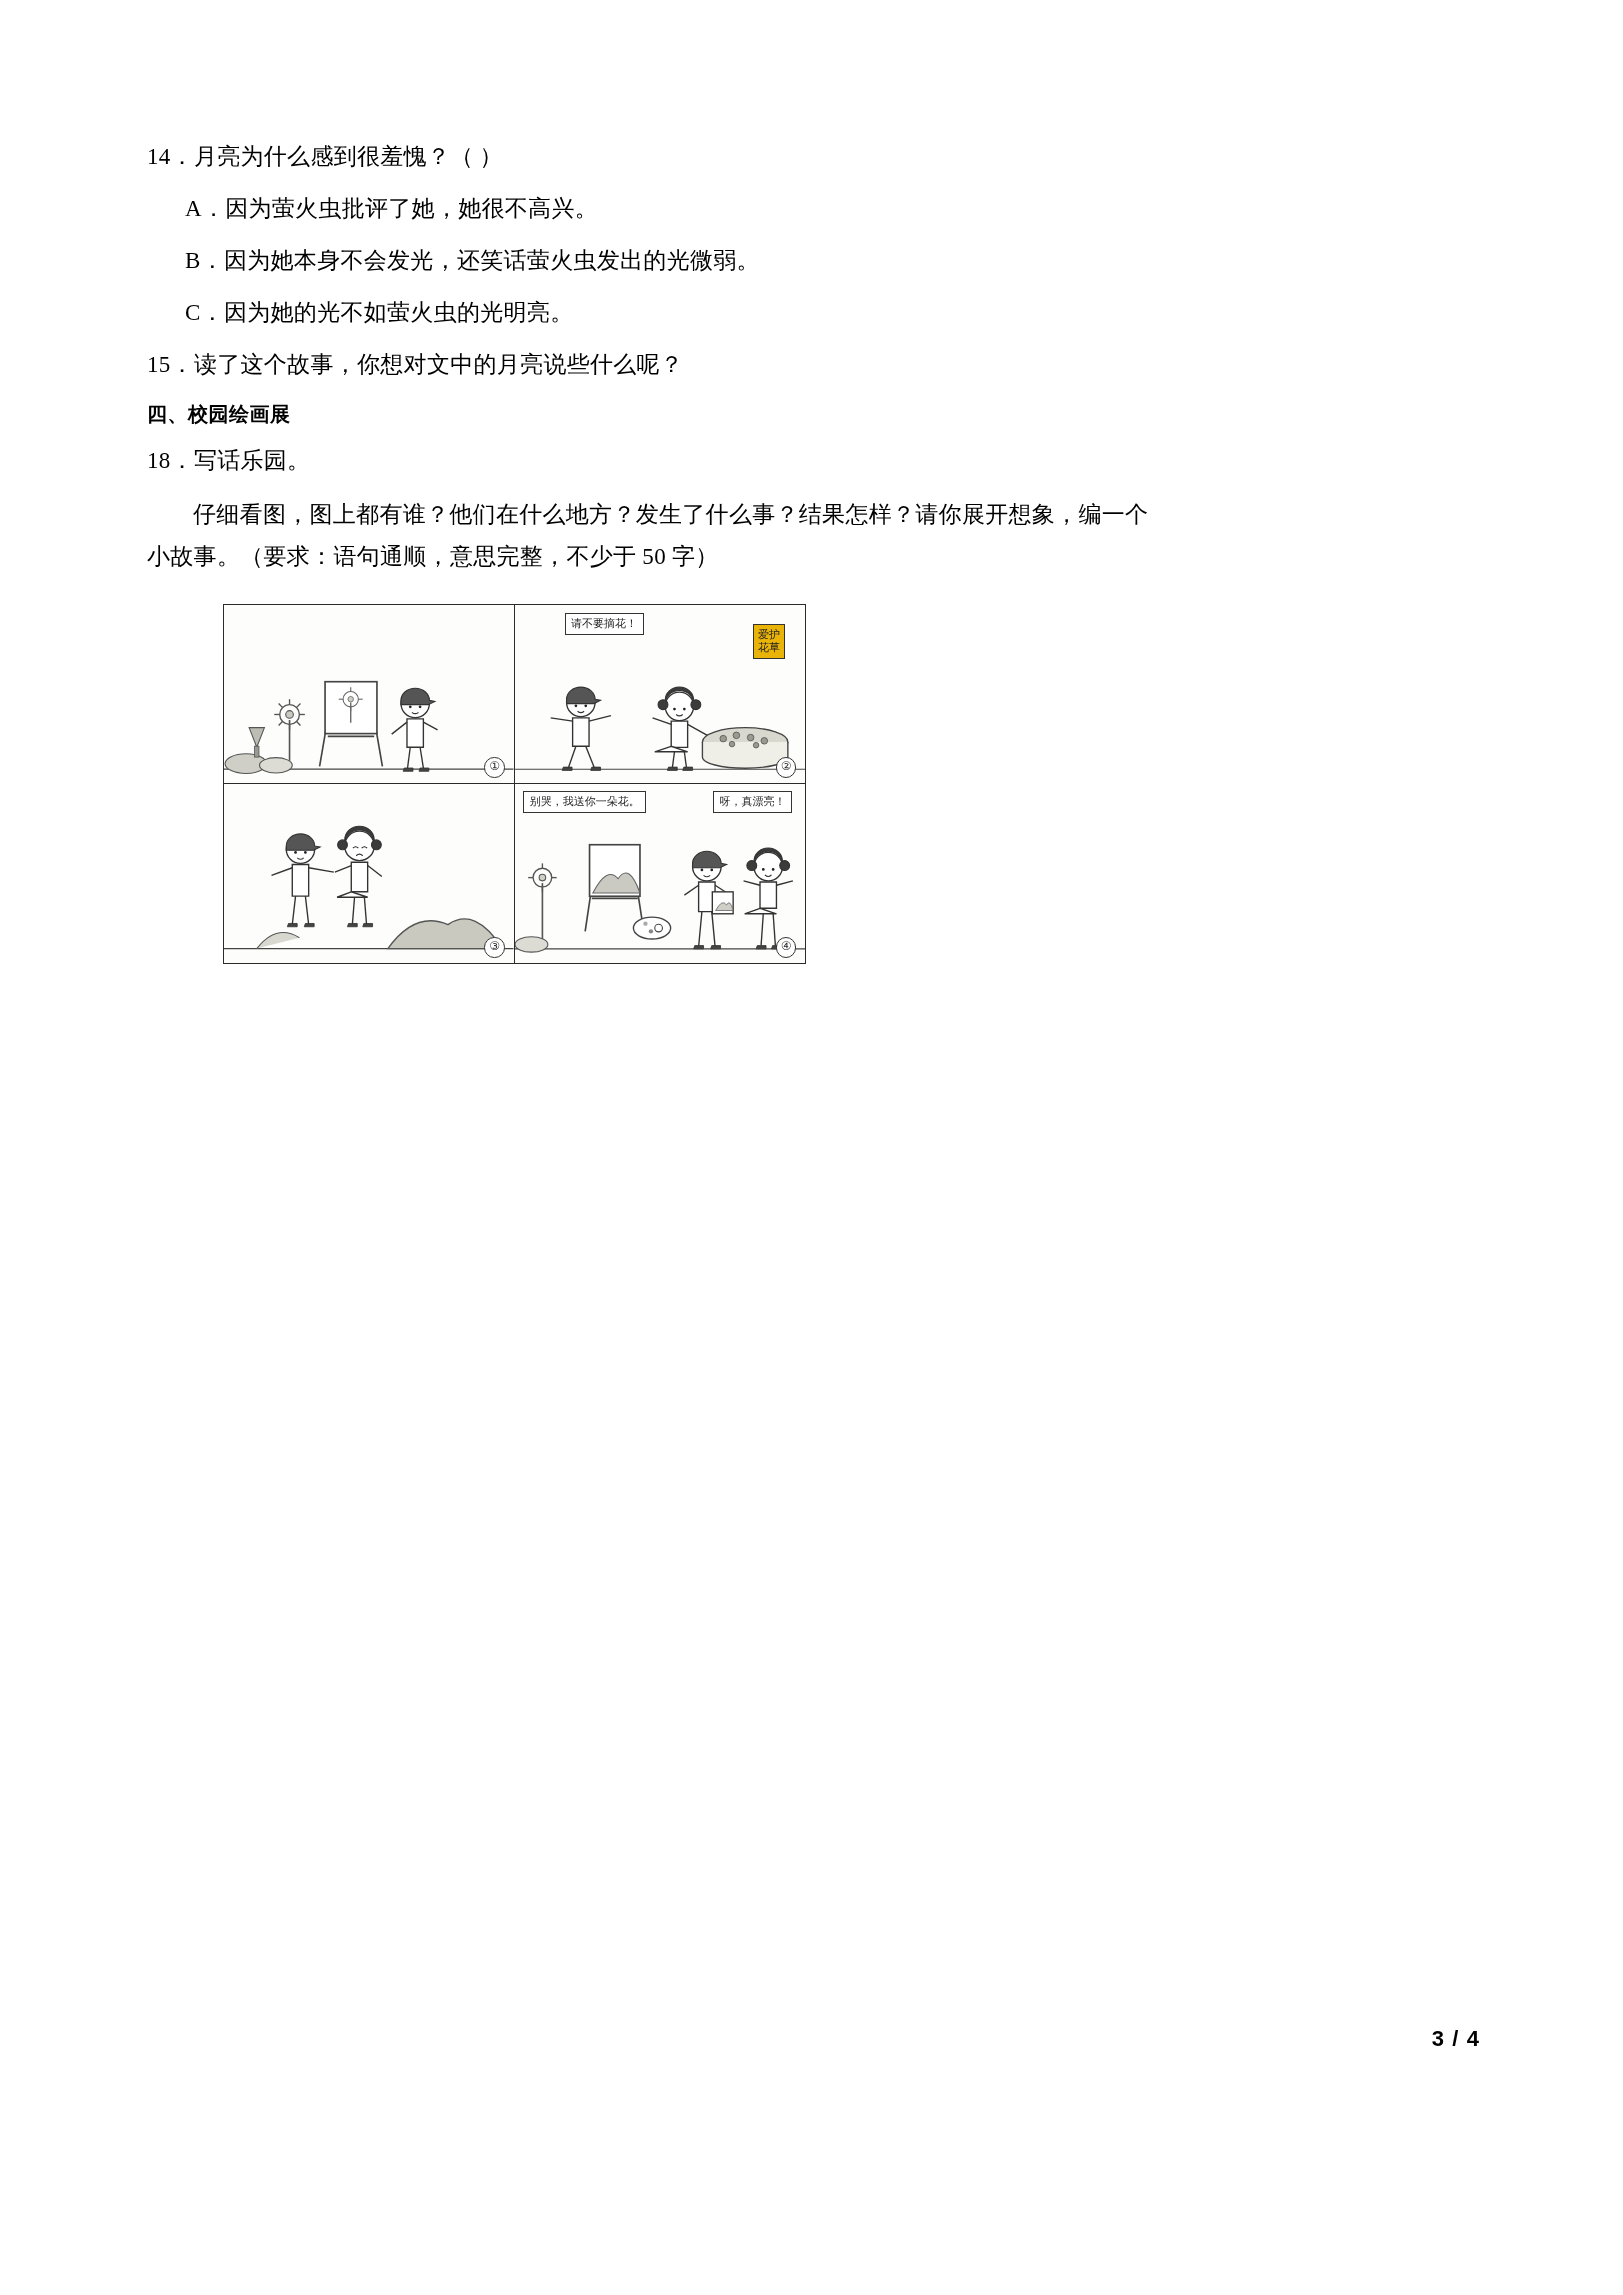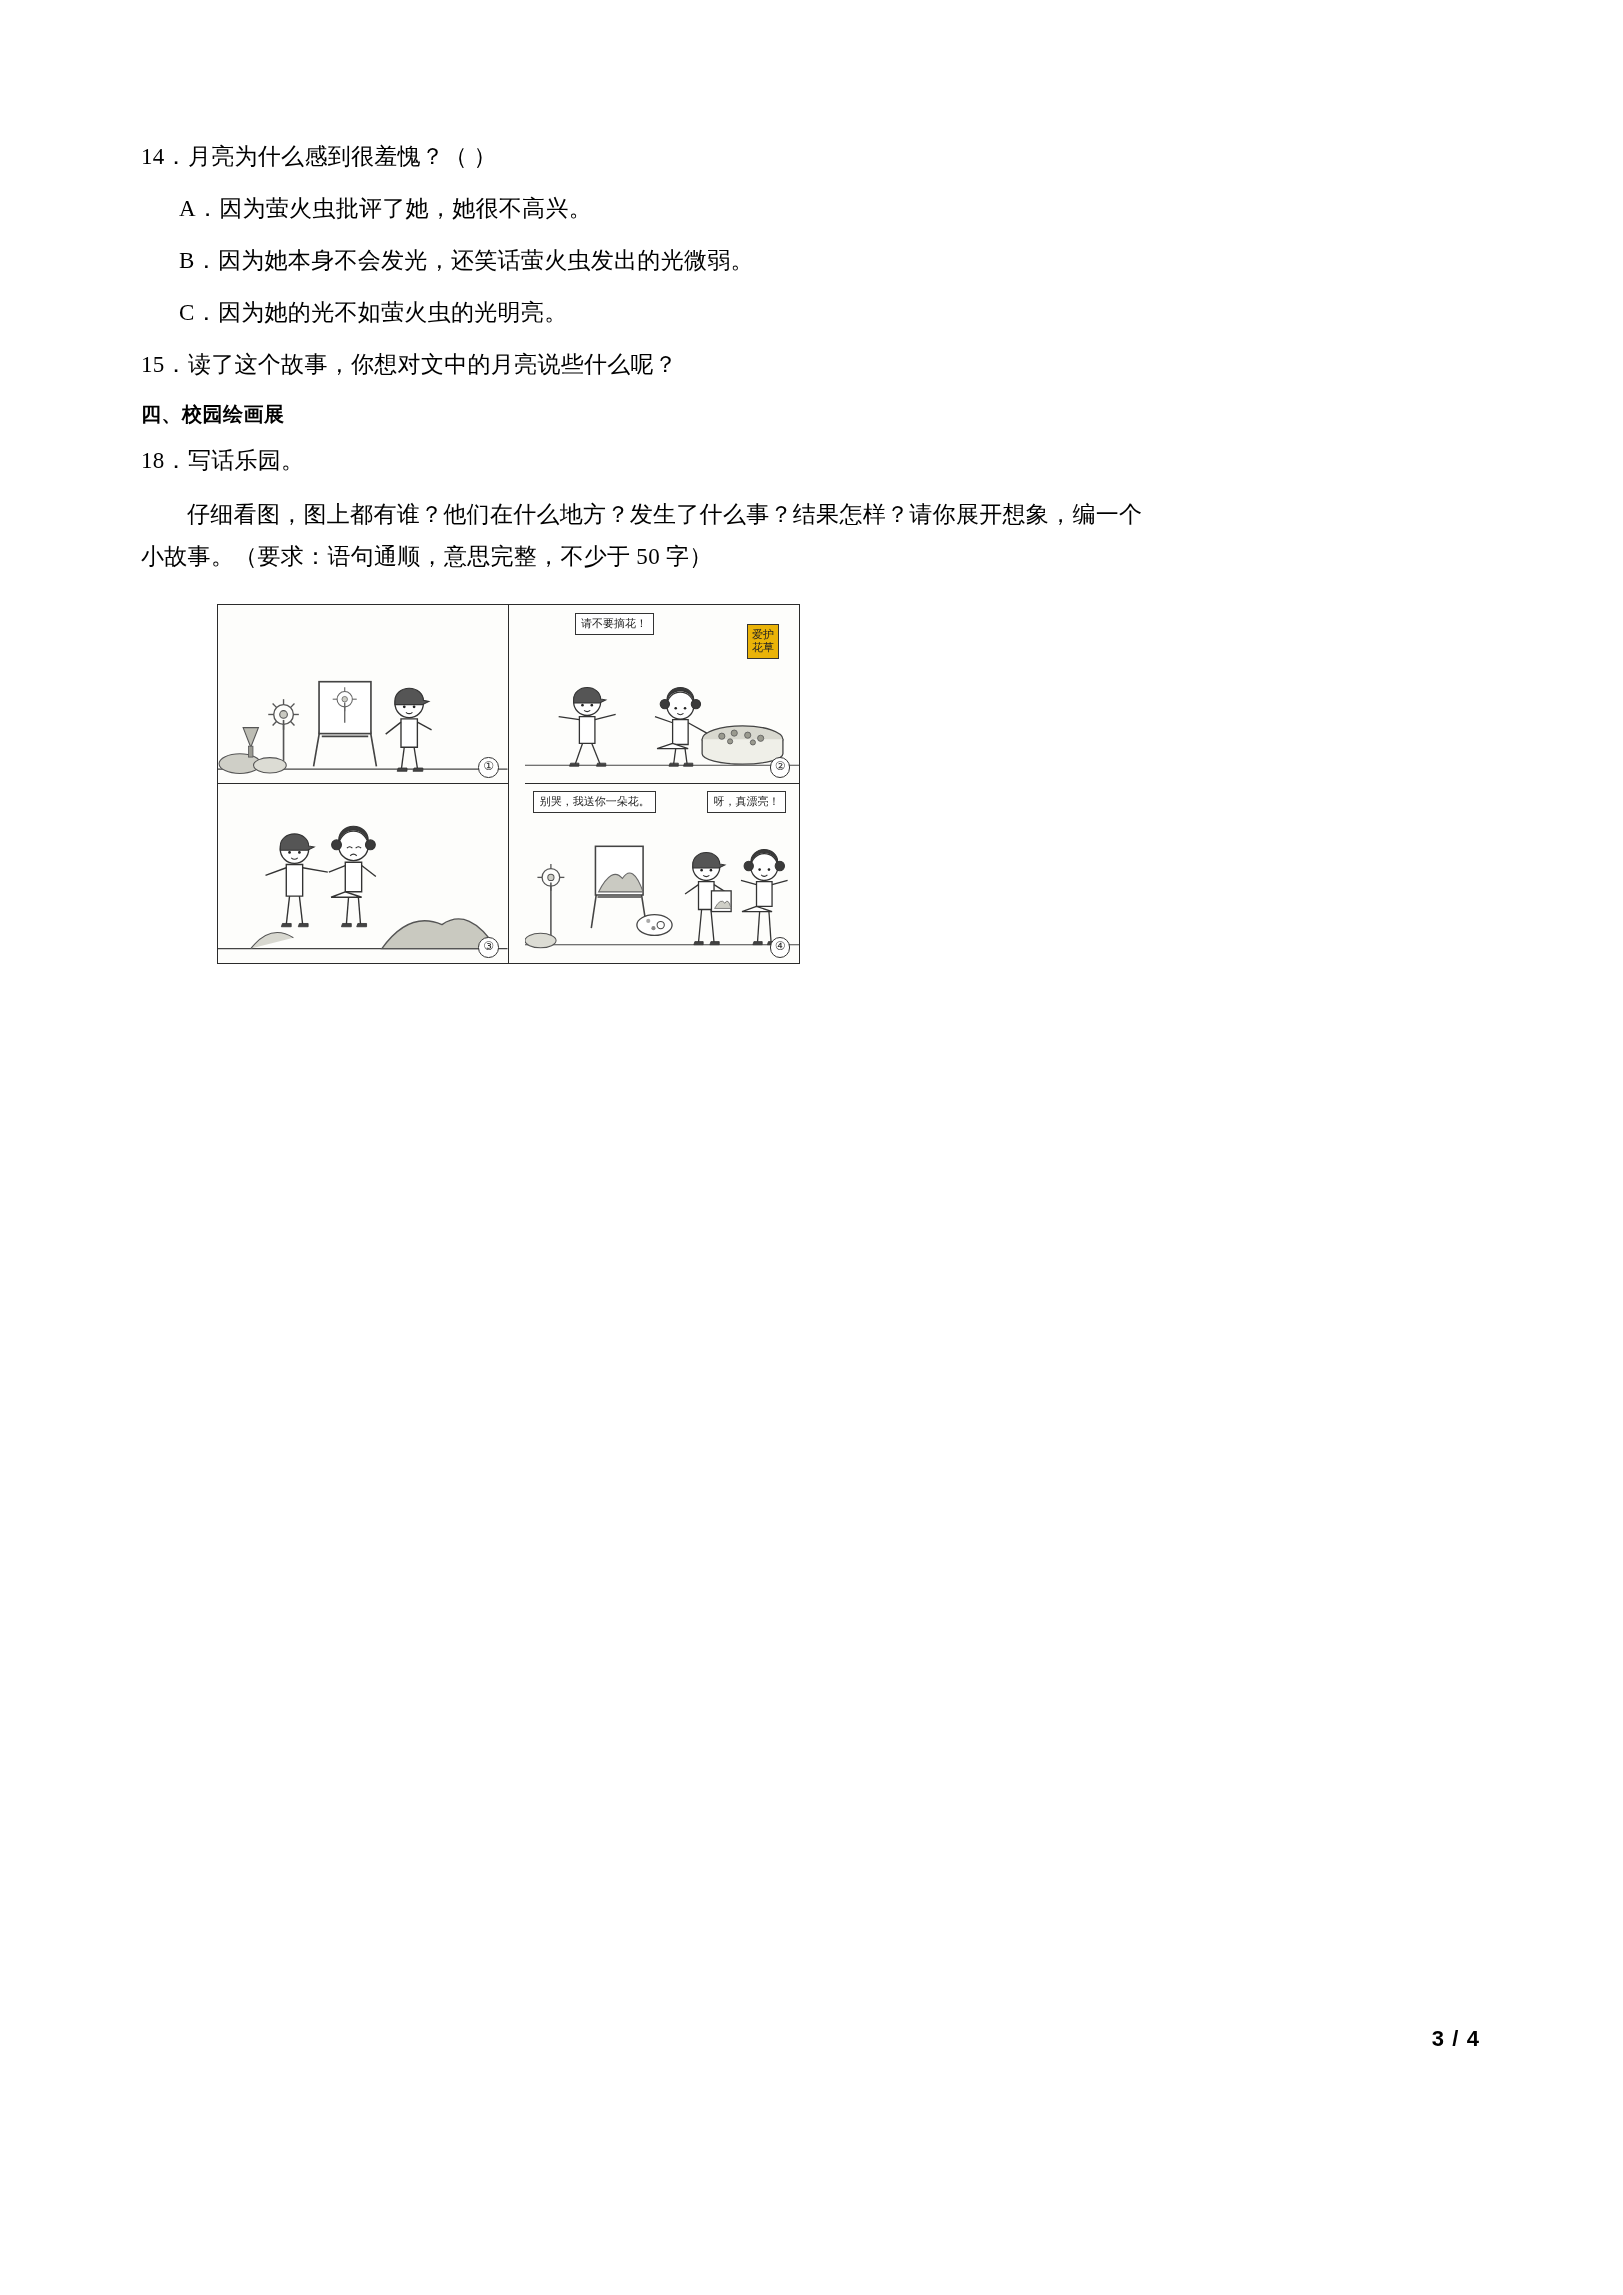--- a/index.html
+++ b/index.html
@@ -18,21 +18,21 @@
   .page {
     position: absolute;
     left: 0; top: 0;
     width: 1623px;
     height: 2295px;
     padding: 0;
     box-sizing: border-box;
   }
   .content {
     position: absolute;
-    left: 141px;
+    left: 147px;
     top: 139px;
     width: 1341px;
   }
   .q-line {
     font-size: 23px;
     line-height: 1.55;
     margin: 0 0 16.4px 0;
     letter-spacing: 0.3px;
   }
   .opt-line {
@@ -74,21 +74,21 @@
     grid-template-rows: 1fr 1fr;
     background: #fdfdfb;
   }
   .cell {
     position: relative;
     border-right: 1.6px solid #2b2b2b;
     border-bottom: 1.6px solid #2b2b2b;
     box-sizing: border-box;
     overflow: hidden;
   }
-  .cell:nth-child(2), .cell:nth-child(4) { border-right: none; margin-left: 16px; }
+  .cell:nth-child(2), .cell:nth-child(4) { border-right: none; }
   .cell:nth-child(3), .cell:nth-child(4) { border-bottom: none; }
   .cell-num {
     position: absolute;
     right: 8.7px;
     bottom: 5.5px;
     width: 18.5px;
     height: 18.5px;
     border: 1.1px solid #333;
     border-radius: 50%;
     font-size: 12px;

